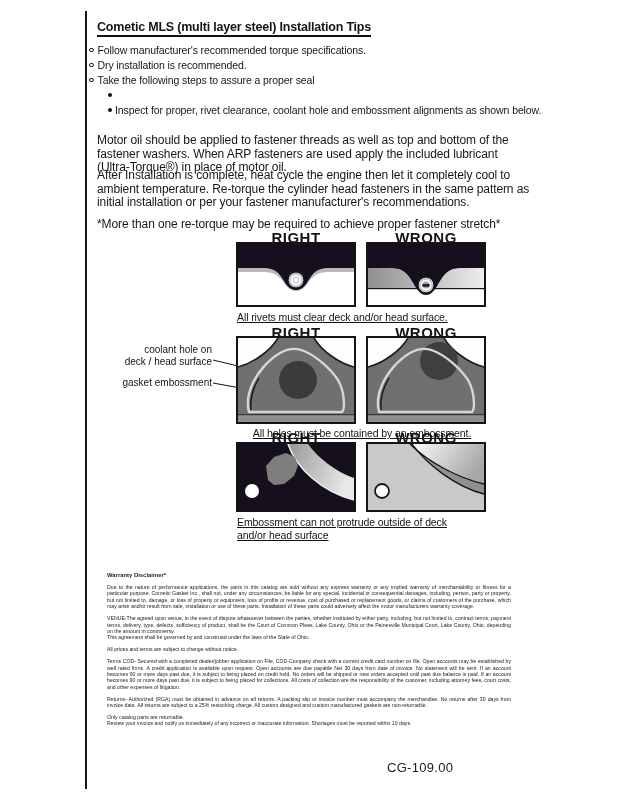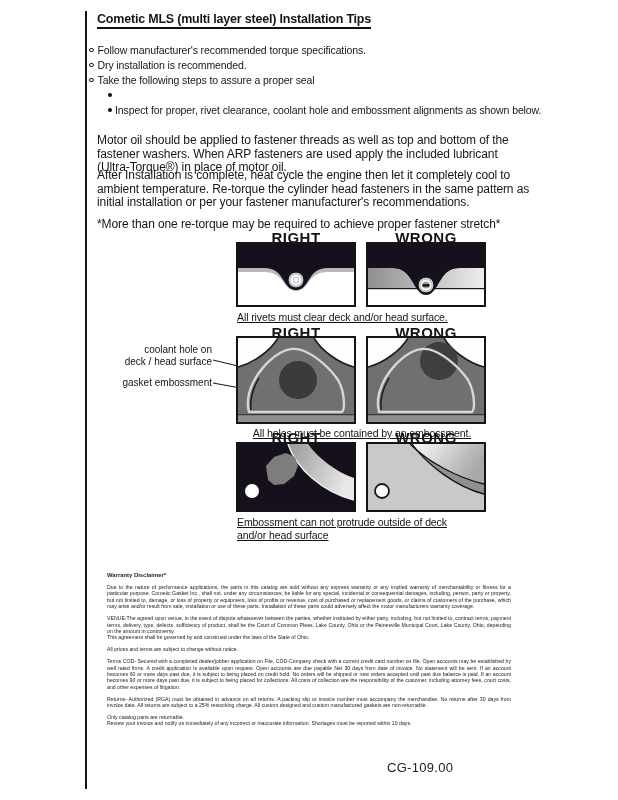--- a/index.html
+++ b/index.html
@@ -5,21 +5,21 @@
   * { margin:0; padding:0; box-sizing:border-box; }
   html,body { background:#ffffff; }
   .page {
     position:relative; width:618px; height:800px; background:#ffffff;
     font-family:"Liberation Sans","DejaVu Sans",sans-serif; color:#161616;
     overflow:hidden;
   }
   .edge-rule { position:absolute; left:85px; top:11px; width:2px; height:778px; background:#17121d; }
 
   .title {
-    position:absolute; left:97px; top:12px; font-size:12.5px; font-weight:bold;
+    position:absolute; left:97px; top:20px; font-size:12.5px; font-weight:bold;
     letter-spacing:-0.2px; border-bottom:2px solid #111; padding-bottom:1px; display:inline-block;
   }
   .tips { position:absolute; left:89px; top:44px; width:470px; font-size:10.5px; letter-spacing:-0.1px; }
   .tip-row { display:flex; align-items:flex-start; height:15px; }
   .o-bullet { width:4.5px; height:4.5px; border:1px solid #222; border-radius:50%; margin:3.5px 4px 0 0; flex:none; }
   .d-bullet { width:4px; height:4px; background:#111; border-radius:50%; margin:4px 3px 0 0; flex:none; }
   .tip-sub { margin-left:19px; }
 
   .diesel-head { position:absolute; left:97px; top:115px; font-size:12px; font-weight:bold; }
   .para { position:absolute; left:97px; width:436px; font-size:12px; line-height:13.5px; letter-spacing:-0.1px; }

